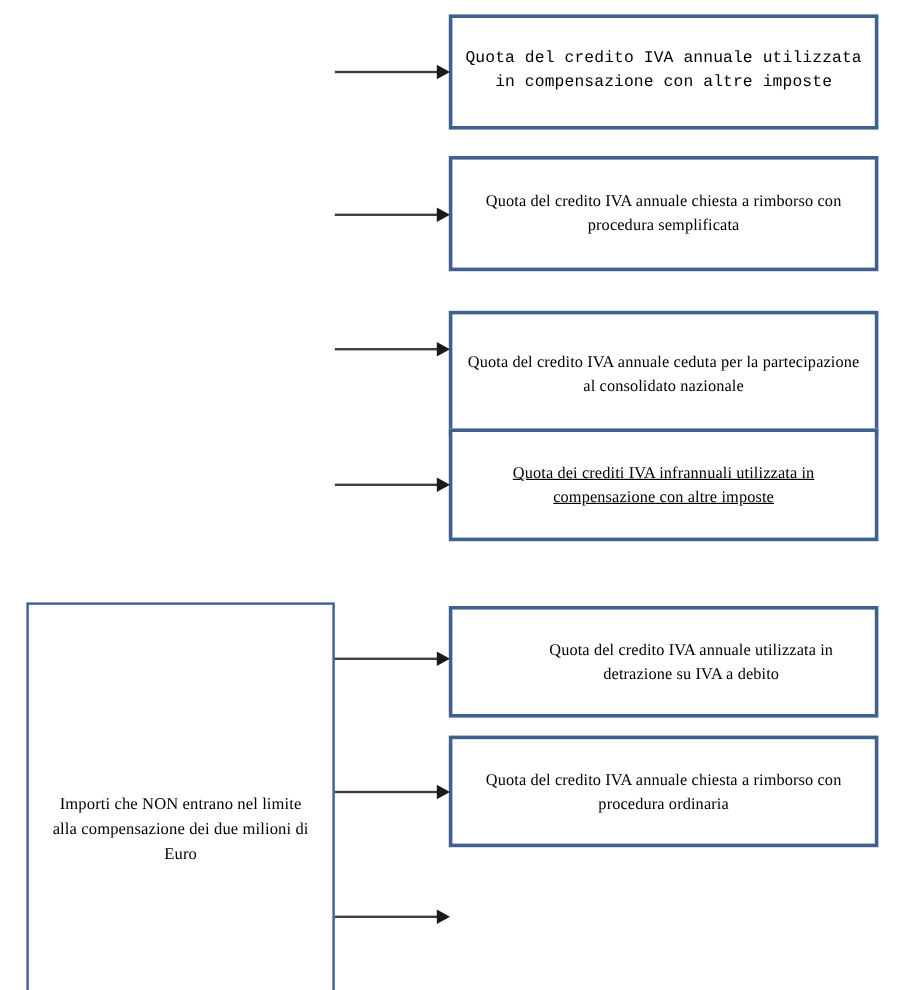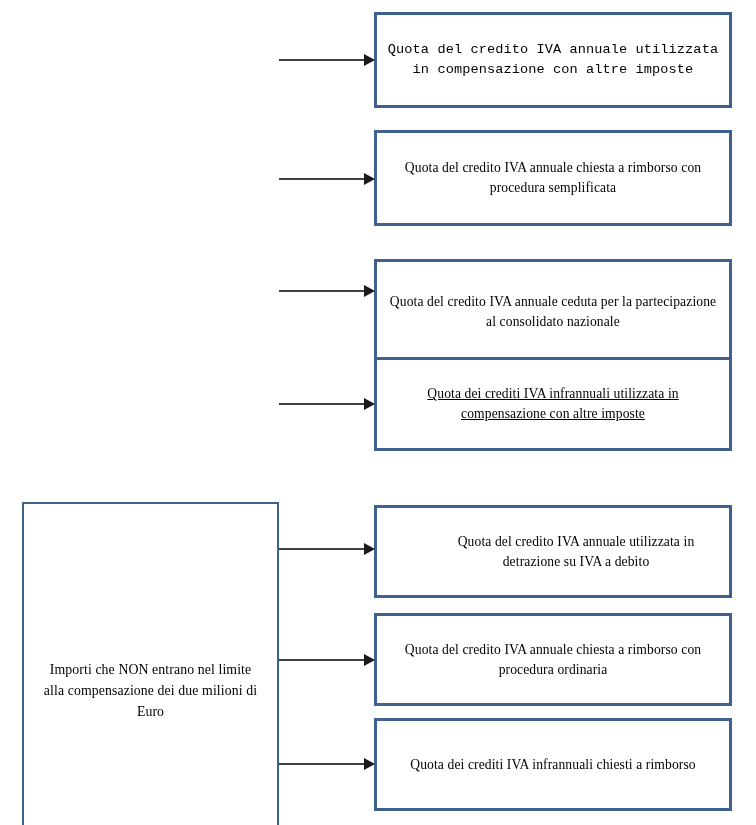--- a/index.html
+++ b/index.html
@@ -136,21 +136,18 @@
   </div>
 
   <div class="box box-right" style="top:613px; height:93px;">
     <span class="box-text">Quota del credito IVA annuale chiesta a rimborso con procedura ordinaria</span>
   </div>
   <div class="connector" style="left:279px; top:653px; width:96px;">
     <div class="shaft" style="width:86px;"></div>
     <div class="head" style="left:85px;"></div>
   </div>
 
-  <div class="box box-right" style="top:718px; height:93px;">
-    <span class="box-text">Quota dei crediti IVA infrannuali chiesti a rimborso</span>
-  </div>
   <div class="connector" style="left:279px; top:757px; width:96px;">
     <div class="shaft" style="width:86px;"></div>
     <div class="head" style="left:85px;"></div>
   </div>
 
 </div>
 
 </body></html>

